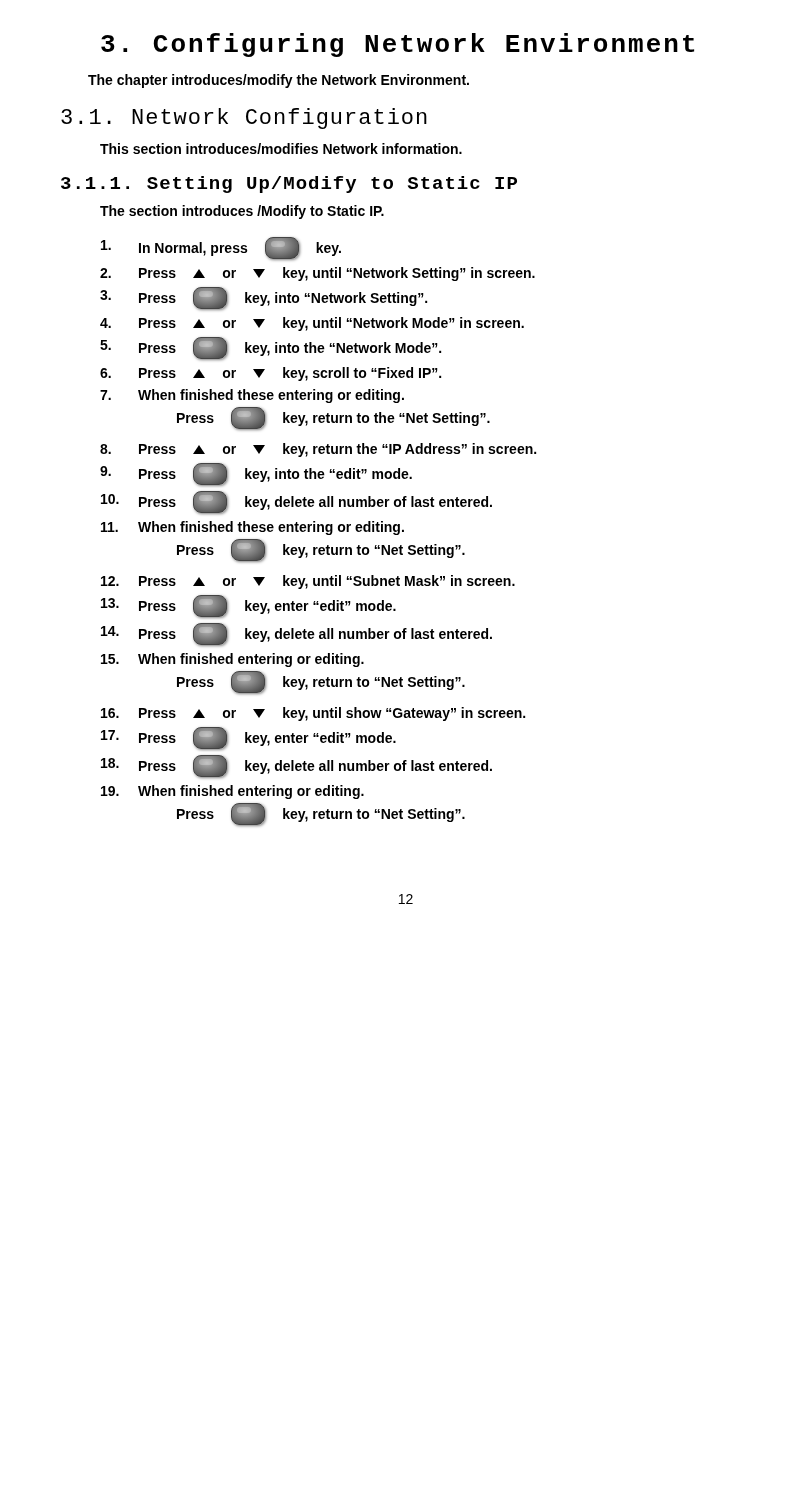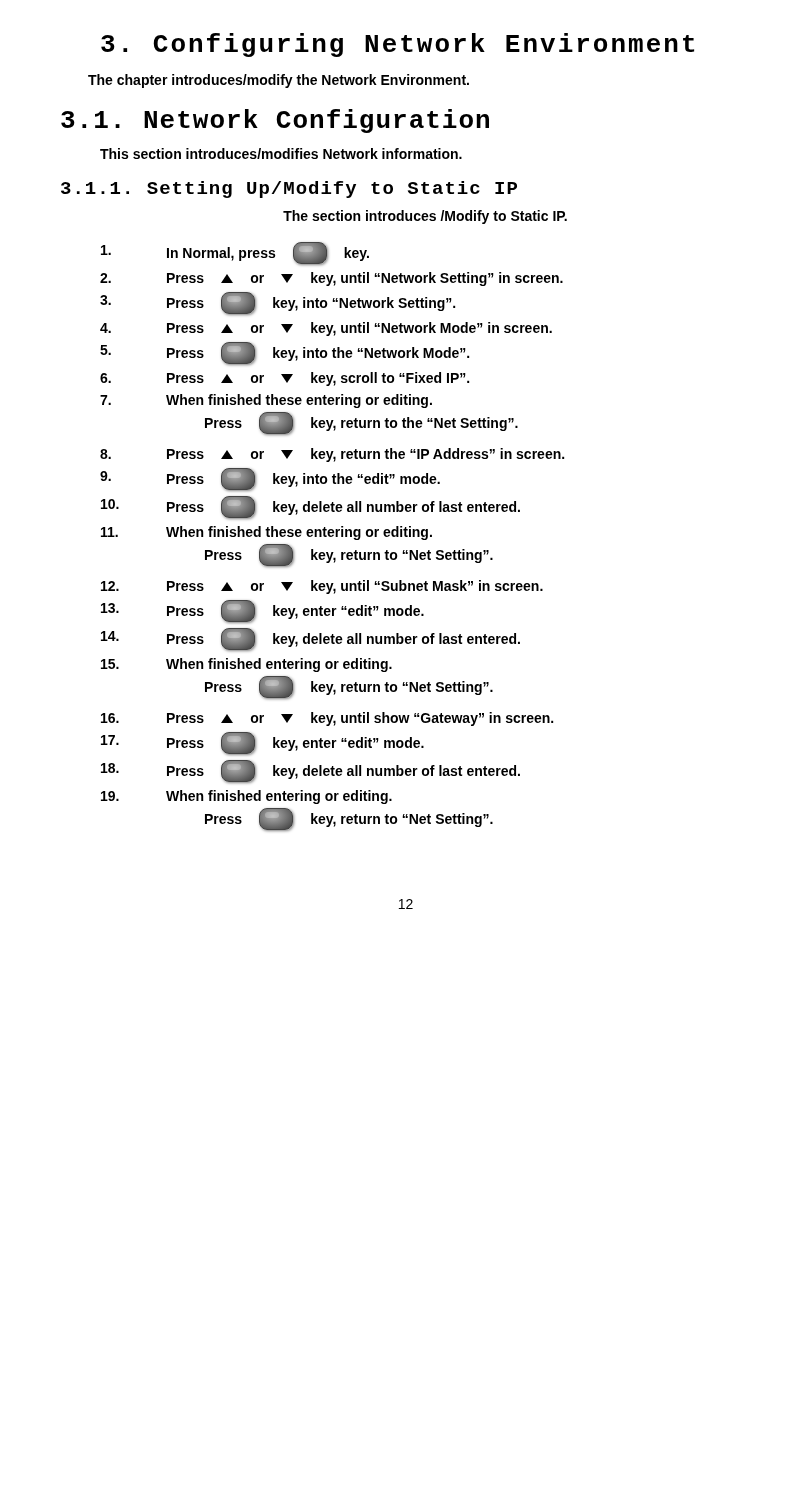--- a/index.html
+++ b/index.html
@@ -29,22 +29,22 @@
 
     .chapter-intro {
       font-size: 14px;
       font-weight: bold;
       margin-left: 28px;
       margin-bottom: 18px;
     }
 
     .section-title {
       font-family: 'Courier New', monospace;
-      font-size: 26px;
-      font-weight: bold;
+      font-size: 22px;
+      font-weight: normal;
       letter-spacing: 1px;
       margin-bottom: 10px;
     }
 
     .section-intro {
       font-size: 14px;
       font-weight: bold;
       margin-left: 40px;
       margin-bottom: 16px;
     }
@@ -55,21 +55,20 @@
       font-weight: bold;
       letter-spacing: 1px;
       margin-bottom: 8px;
     }
 
     .subsection-intro {
       font-size: 14px;
       font-weight: bold;
       margin-left: 40px;
       margin-bottom: 18px;
-      text-align: center;
     }
 
     .step-list {
       list-style: none;
       margin-left: 40px;
     }
 
     .step-list li {
       font-size: 14px;
       font-weight: bold;
@@ -81,21 +80,20 @@
     .step-number {
       min-width: 38px;
       font-weight: bold;
     }
 
     .step-content {
       display: flex;
       align-items: center;
       flex-wrap: wrap;
       gap: 17px;
-      margin-left: 28px;
     }
 
     .step-sub {
       margin-left: 38px;
       display: flex;
       align-items: center;
       gap: 3px;
       font-weight: bold;
       font-size: 14px;
       margin-bottom: 6px;

